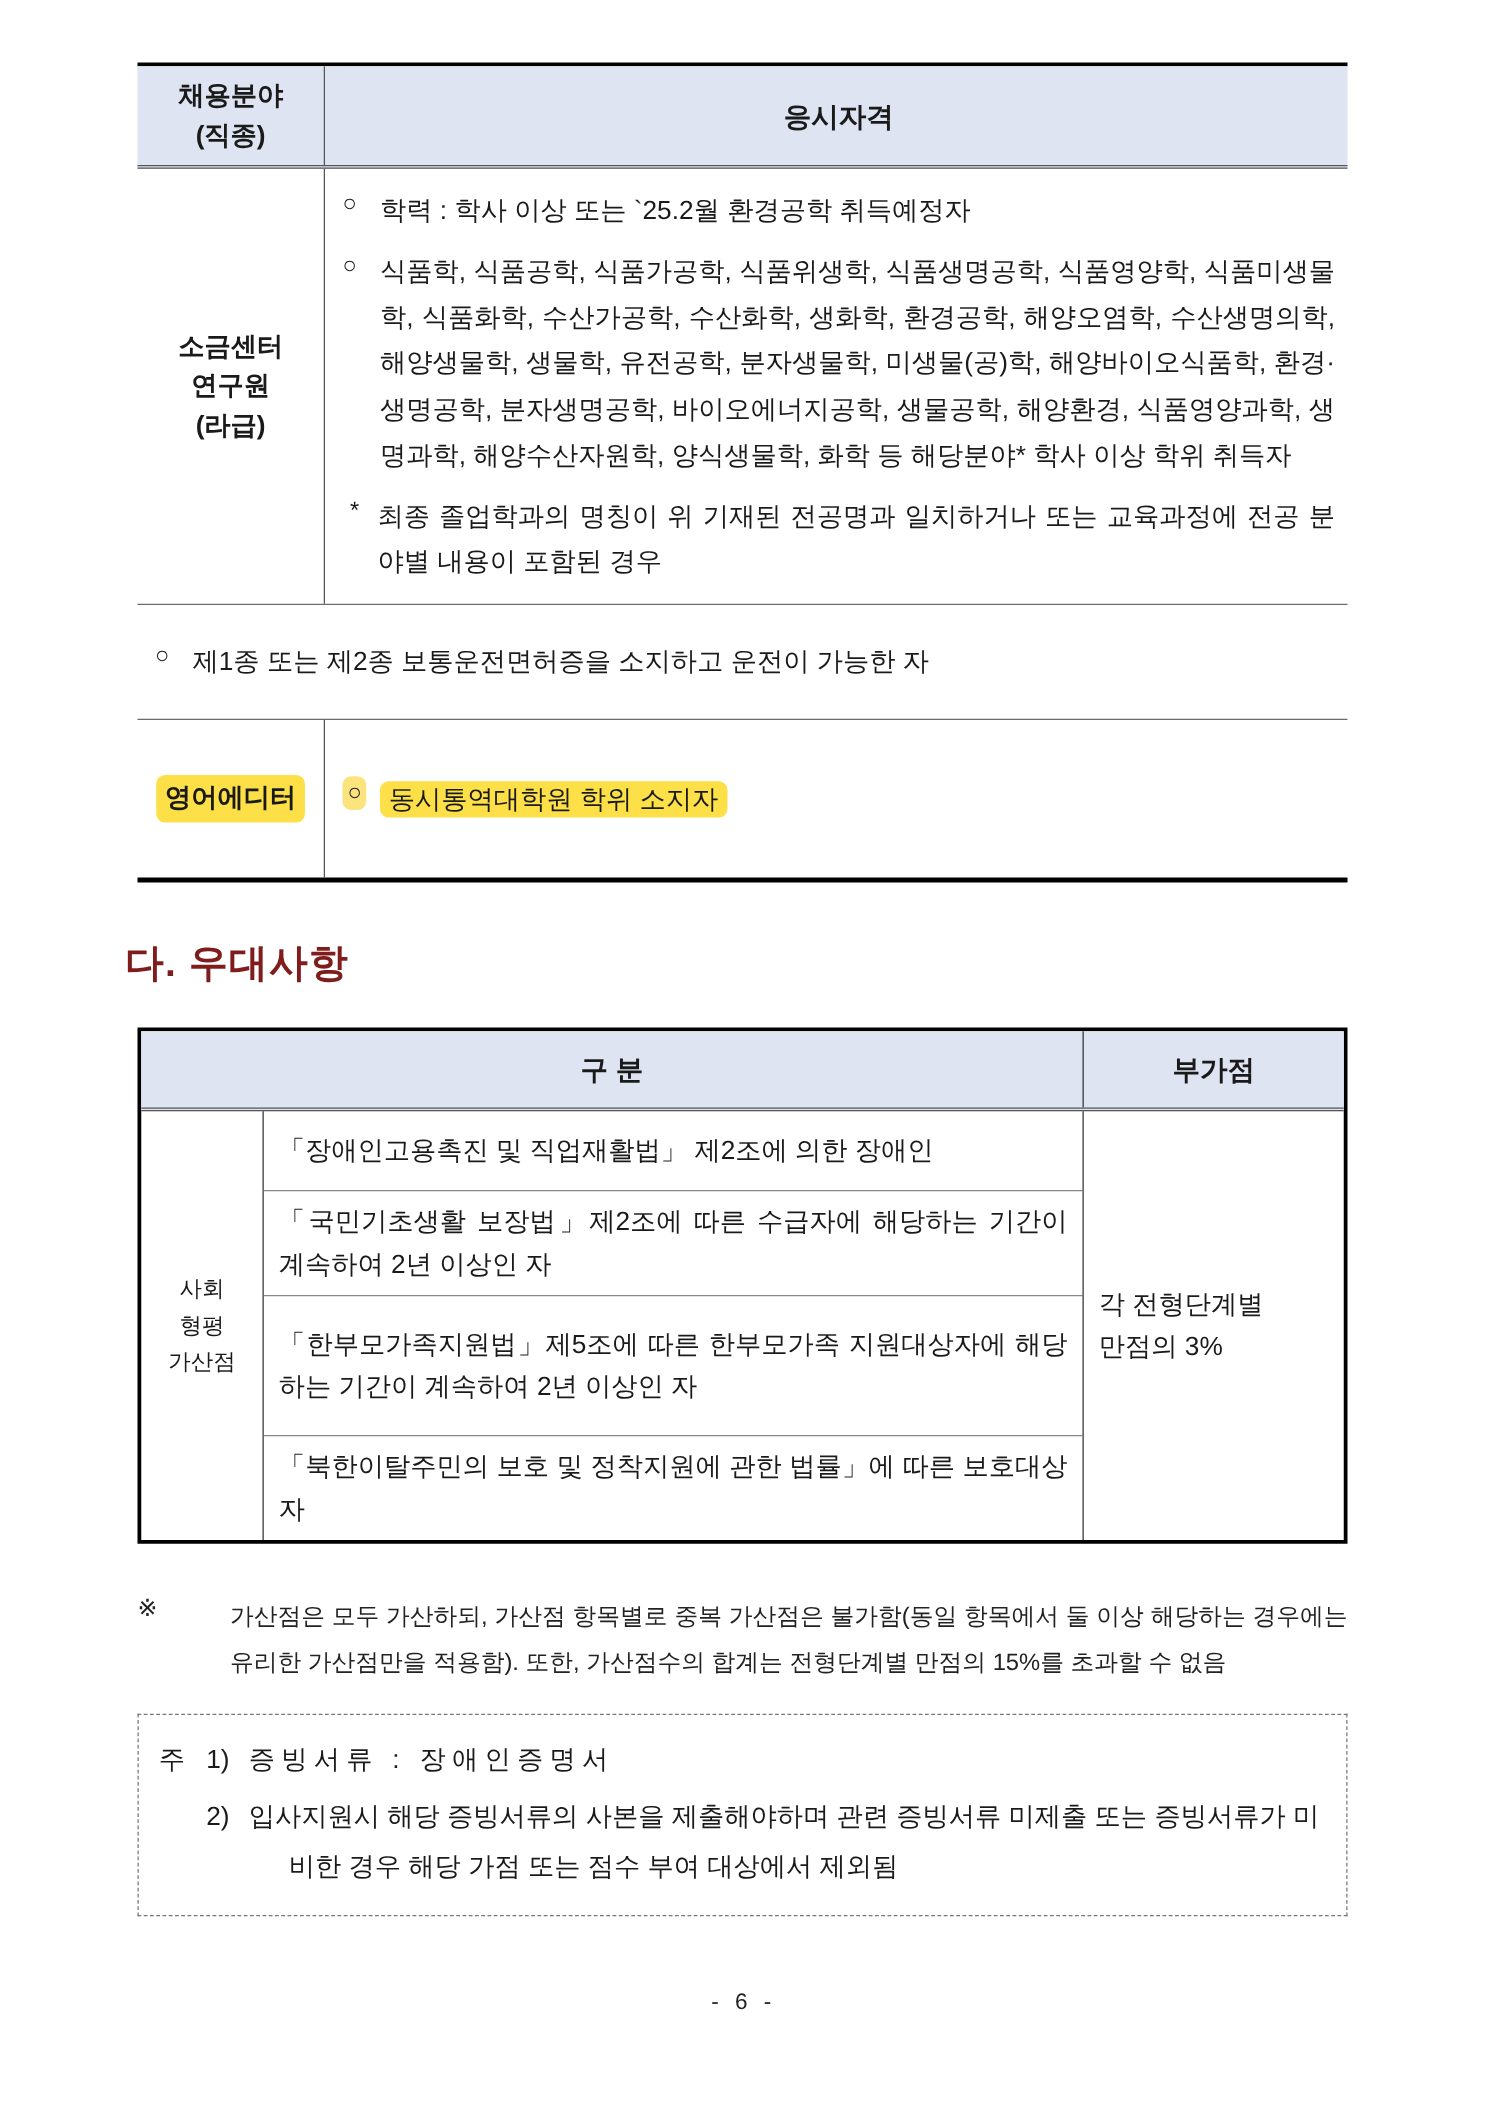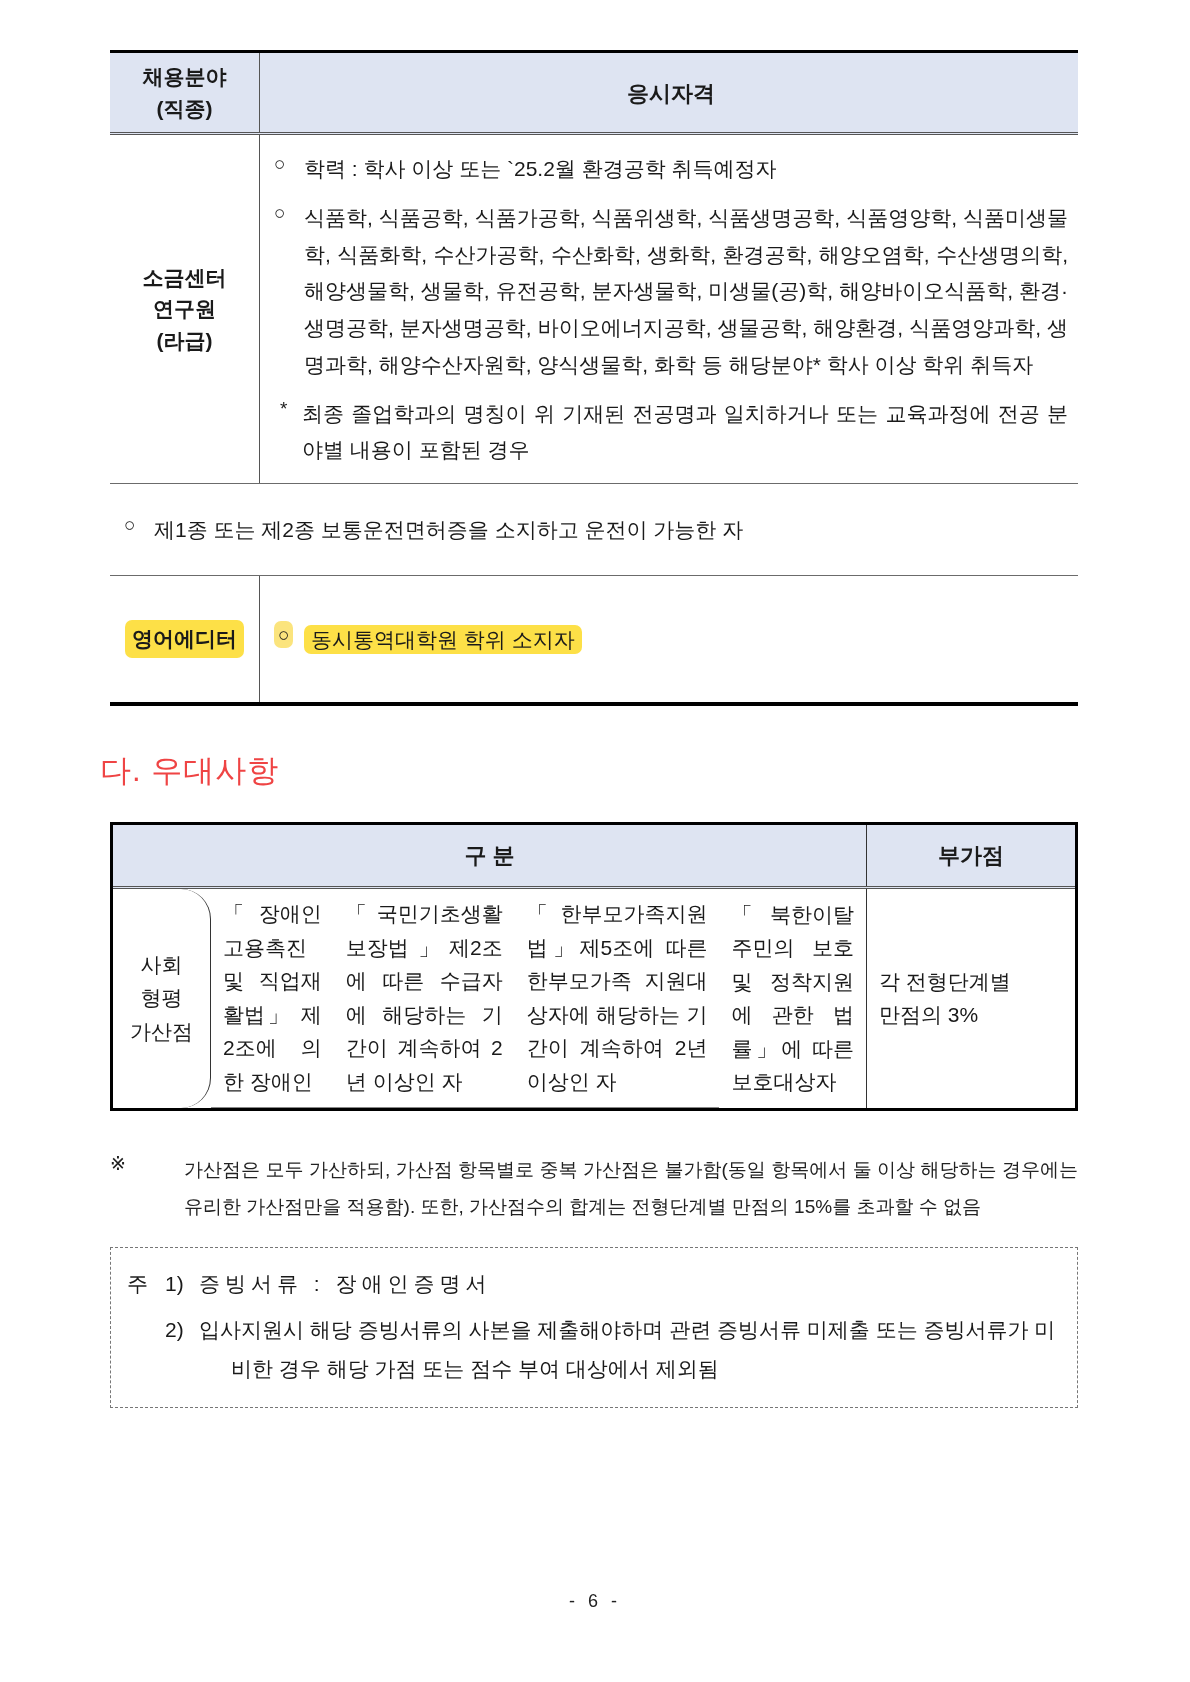--- a/index.html
+++ b/index.html
@@ -82,23 +82,23 @@
   .hl-bullet {
     background: #fbe47d;
     border-radius: 7px;
     padding: 3px 4px;
   }
 
   
   .section-title {
     margin: 44px 0 30px -10px;
     font-size: 31px;
-    font-weight: normal;
+    font-weight: bold;
     letter-spacing: 1px;
-    color: #ef4444;
+    color: #7f1d1d;
   }
 
   
   .t2 { border: 3px solid #000; }
   .t2-header {
     display: flex;
     background: #dee4f2;
     border-bottom: 3px double #555;
     min-height: 64px;
   }
@@ -112,25 +112,24 @@
     flex: 1;
     display: flex; align-items: center; justify-content: center;
     font-weight: bold; font-size: 22px;
   }
   .t2-body { display: flex; }
   .t2-group {
     flex: 0 0 98px;
     border-right: 1px solid #333;
     display: flex; align-items: center; justify-content: center;
     text-align: center;
-    font-size: 21px;
+    font-size: 18px;
     line-height: 1.6;
-    border-radius: 30px;
-  }
-  .t2-items { flex: 0 0 655px; display: flex; flex-direction: row; }
+  }
+  .t2-items { flex: 0 0 655px; display: flex; flex-direction: column; }
   .t2-item {
     border-bottom: 1px solid #888;
     display: flex;
     align-items: center;
     padding: 8px 12px;
     font-size: 21px;
     line-height: 1.6;
     text-align: justify;
   }
   .t2-item:last-child { border-bottom: none; }

